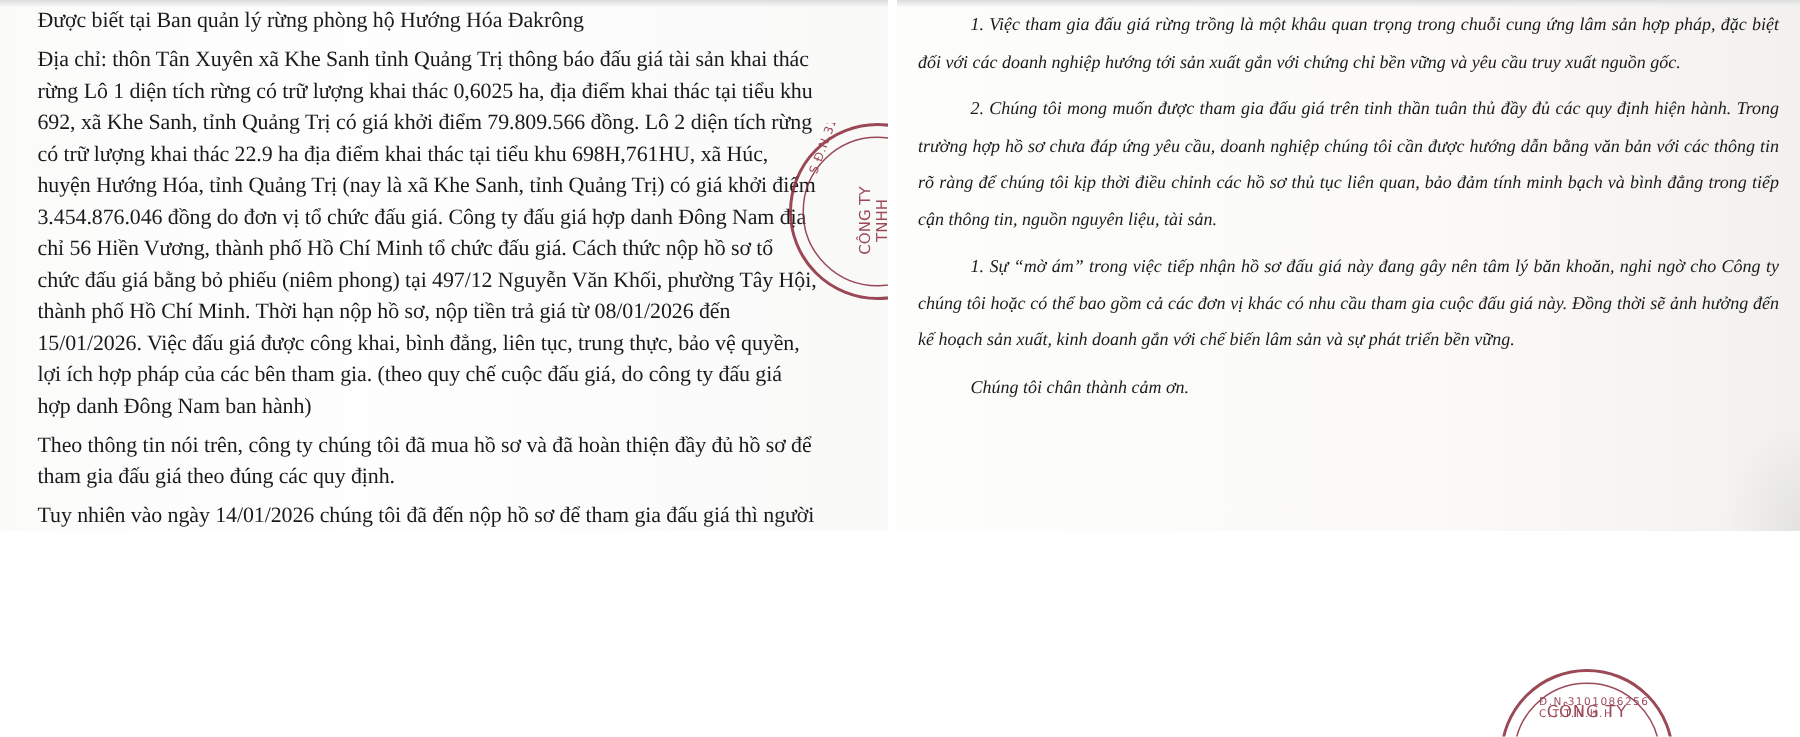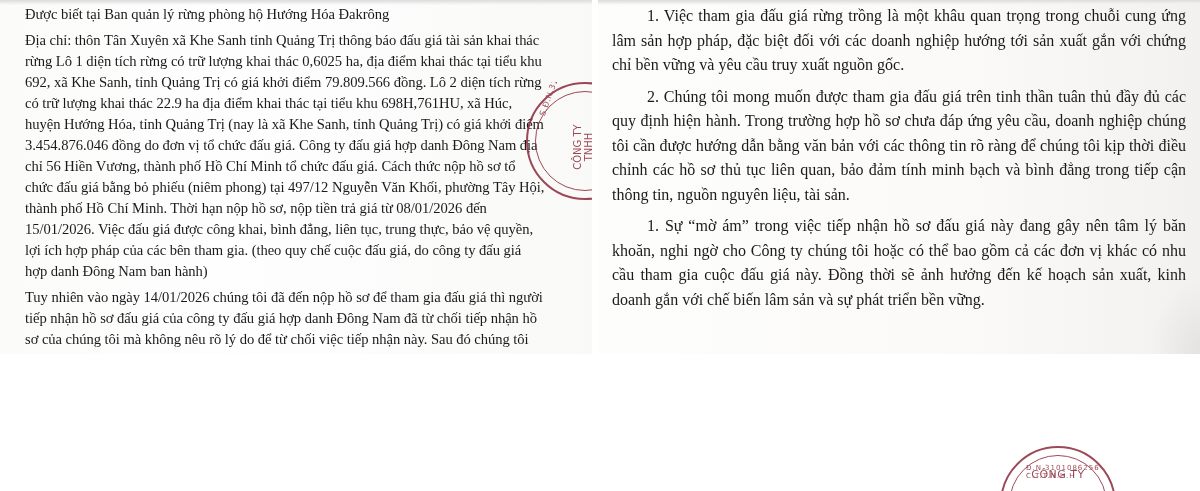--- a/index.html
+++ b/index.html
@@ -62,23 +62,24 @@
     .left-text p {
       margin: 0 0 5px 0;
     }
 
     
     .right-text {
       position: absolute;
       left: 14px;
       top: 4px;
       width: 574px;
-      font-size: 16px;
+      font-size: 12px;
       line-height: 24.5px;
       text-align: justify;
+      font-style: italic;
     }
     .right-text p {
       margin: 0 0 7px 0;
       text-indent: 35px;
     }
     .signature-block {
       position: absolute;
       right: 16px;
       top: 420px;
       font-size: 16px;
@@ -181,40 +182,42 @@
     }
   </style>
 </head>
 <body>
 
 <div class="panel panel-left">
   <div class="scan-band"></div>
   <div class="left-text">
     <p>Được biết tại Ban quản lý rừng phòng hộ Hướng Hóa Đakrông</p>
     <p>Địa chỉ: thôn Tân Xuyên xã Khe Sanh tỉnh Quảng Trị thông báo đấu giá tài sản khai thác rừng Lô 1 diện tích rừng có trữ lượng khai thác 0,6025 ha, địa điểm khai thác tại tiểu khu 692, xã Khe Sanh, tỉnh Quảng Trị có giá khởi điểm 79.809.566 đồng. Lô 2 diện tích rừng có trữ lượng khai thác 22.9 ha địa điểm khai thác tại tiểu khu 698H,761HU, xã Húc, huyện Hướng Hóa, tỉnh Quảng Trị (nay là xã Khe Sanh, tỉnh Quảng Trị) có giá khởi điểm 3.454.876.046 đồng do đơn vị tổ chức đấu giá. Công ty đấu giá hợp danh Đông Nam địa chỉ 56 Hiền Vương, thành phố Hồ Chí Minh tổ chức đấu giá. Cách thức nộp hồ sơ tổ chức đấu giá bằng bỏ phiếu (niêm phong) tại 497/12 Nguyễn Văn Khối, phường Tây Hội, thành phố Hồ Chí Minh. Thời hạn nộp hồ sơ, nộp tiền trả giá từ 08/01/2026 đến 15/01/2026. Việc đấu giá được công khai, bình đẳng, liên tục, trung thực, bảo vệ quyền, lợi ích hợp pháp của các bên tham gia. (theo quy chế cuộc đấu giá, do công ty đấu giá hợp danh Đông Nam ban hành)</p>
+    <p>Theo thông tin nói trên, công ty chúng tôi đã mua hồ sơ và đã hoàn thiện đầy đủ hồ sơ để tham gia đấu giá theo đúng các quy định.</p>
     <p>Tuy nhiên vào ngày 14/01/2026 chúng tôi đã đến nộp hồ sơ để tham gia đấu giá thì người tiếp nhận hồ sơ đấu giá của công ty đấu giá hợp danh Đông Nam đã từ chối tiếp nhận hồ sơ của chúng tôi mà không nêu rõ lý do để từ chối việc tiếp nhận này. Sau đó chúng tôi đã tìm mọi cách để liên hệ tổ chức đấu giá nhưng không thành công.</p>
   </div>
   <div class="stamp stamp-left">
     <span class="stamp-ring-text">S.Đ.N.3101086256-C.T.T.N.H.H</span>
     <div class="stamp-center">
       <div>CÔNG TY</div>
       <div>TNHH</div>
     </div>
   </div>
 </div>
 
 <div class="gap"></div>
 
 <div class="panel panel-right">
   <div class="scan-band"></div>
   <div class="shade-right"></div>
   <div class="right-text">
     <p>1. Việc tham gia đấu giá rừng trồng là một khâu quan trọng trong chuỗi cung ứng lâm sản hợp pháp, đặc biệt đối với các doanh nghiệp hướng tới sản xuất gắn với chứng chỉ bền vững và yêu cầu truy xuất nguồn gốc.</p>
     <p>2. Chúng tôi mong muốn được tham gia đấu giá trên tinh thần tuân thủ đầy đủ các quy định hiện hành. Trong trường hợp hồ sơ chưa đáp ứng yêu cầu, doanh nghiệp chúng tôi cần được hướng dẫn bằng văn bản với các thông tin rõ ràng để chúng tôi kịp thời điều chỉnh các hồ sơ thủ tục liên quan, bảo đảm tính minh bạch và bình đẳng trong tiếp cận thông tin, nguồn nguyên liệu, tài sản.</p>
     <p>1. Sự “mờ ám” trong việc tiếp nhận hồ sơ đấu giá này đang gây nên tâm lý băn khoăn, nghi ngờ cho Công ty chúng tôi hoặc có thể bao gồm cả các đơn vị khác có nhu cầu tham gia cuộc đấu giá này. Đồng thời sẽ ảnh hưởng đến kế hoạch sản xuất, kinh doanh gắn với chế biến lâm sản và sự phát triển bền vững.</p>
+    <p>Chúng tôi chân thành cảm ơn.</p>
   </div>
   <div class="signature-block">
     <span class="signature-date">Quảng Trị, ngày 17/01/2026</span>
     <span class="signature-company">Công ty TNHH Hiếu Đại Phát QB</span>
   </div>
 </div>
 
 <div class="stamp stamp-right">
   <span class="stamp-ring-text">Đ.N.3101086256 C.T.T.N.H.H</span>
   <div class="stamp-center">CÔNG TY</div>

